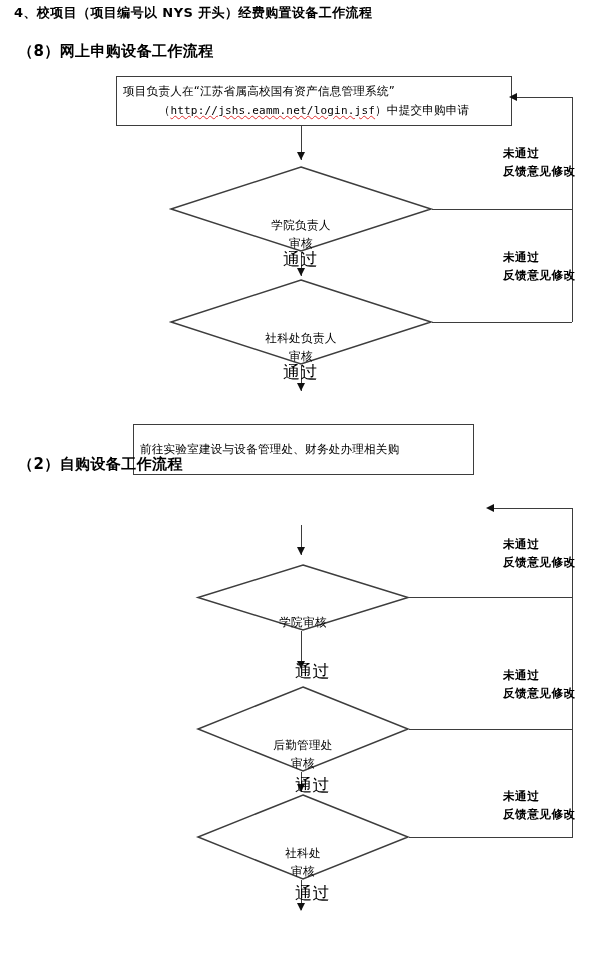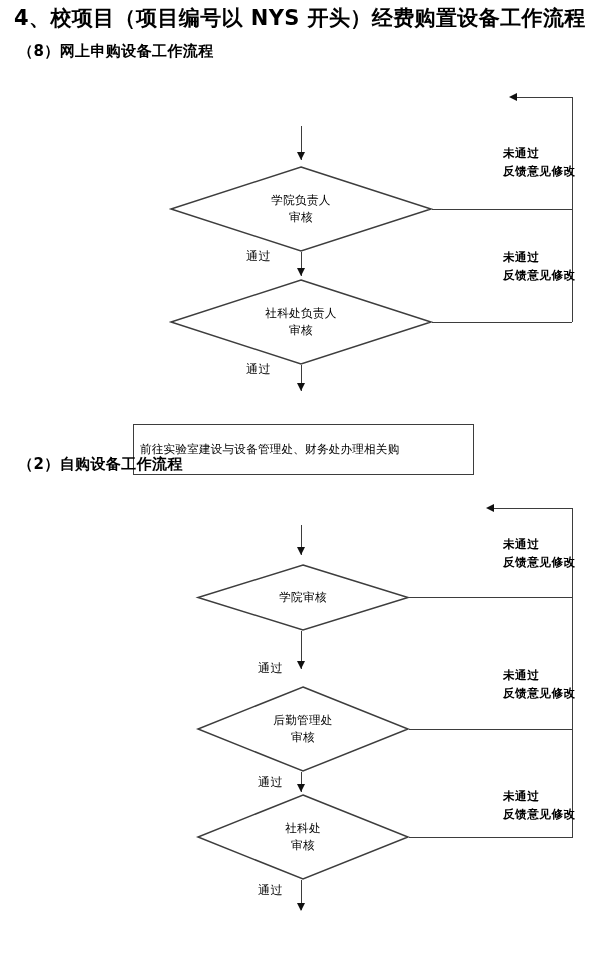--- a/index.html
+++ b/index.html
@@ -18,21 +18,21 @@
     height: 965px;
     overflow: hidden;
     background: #ffffff;
   }
 
   
   .heading-main {
     position: absolute;
     left: 14px;
     top: 4px;
-    font-size: 21px;
+    font-size: 13px;
     font-weight: bold;
     letter-spacing: 0.4px;
     white-space: nowrap;
   }
   .heading-sub {
     position: absolute;
     font-size: 15px;
     font-weight: bold;
     letter-spacing: 0.4px;
     white-space: nowrap;
@@ -54,21 +54,21 @@
     justify-content: center;
     padding: 2px 6px;
   }
   .node-box .ln { display: block; white-space: nowrap; }
   .node-box.center-text { align-items: center; text-align: center; }
 
   
   .diamond {
     position: absolute;
     display: flex;
-    align-items: center;
+    align-items: flex-end;
     justify-content: center;
   }
   .diamond svg {
     position: absolute;
     left: 0; top: 0;
     width: 100%; height: 100%;
     overflow: visible;
   }
   .diamond .dlabel {
     position: relative;
@@ -103,23 +103,24 @@
     position: absolute;
     width: 0; height: 0;
     border-top: 4.5px solid transparent;
     border-bottom: 4.5px solid transparent;
     border-right: 8px solid #111111;
   }
 
   
   .edge-label {
     position: absolute;
-    font-size: 12px;
+    font-size: 17px;
     letter-spacing: 0.4px;
     white-space: nowrap;
+    margin-left: 37px;
   }
   .reject-label {
     position: absolute;
     font-size: 11.6px;
     font-weight: bold;
     letter-spacing: 0.5px;
     line-height: 1.55;
     text-align: left;
     white-space: nowrap;
   }
@@ -137,20 +138,26 @@
 </style>
 </head>
 <body>
 
 <div id="page">
 
   <div class="heading-main">4、校项目（项目编号以 NYS 开头）经费购置设备工作流程</div>
 
   <div class="heading-sub" id="sub1">（8）网上申购设备工作流程</div>
 
+  <div class="node-box" id="s1-start" style="left:116px; top:76px; width:396px; height:50px;">
+    <span class="ln">项目负责人在“江苏省属高校国有资产信息管理系统”</span>
+    <span class="ln" style="text-align:center;">
+      <span>（</span><span class="mono squiggle">http://jshs.eamm.net/login.jsf</span><span>）中提交申购申请</span>
+    </span>
+  </div>
 
   <div class="vline" style="left:301px; top:126px; height:34px;"></div>
   <div class="arrow-down" style="left:296.5px; top:152px;"></div>
 
   <div class="diamond" style="left:170px; top:166px; width:262px; height:86px;">
     <svg viewBox="0 0 262 86" preserveAspectRatio="none">
       <polygon points="131,1 261,43 131,85 1,43" fill="#ffffff" stroke="#3d3d3d" stroke-width="1.5"></polygon>
     </svg>
     <div class="dlabel">
       <span>学院负责人</span><br>

